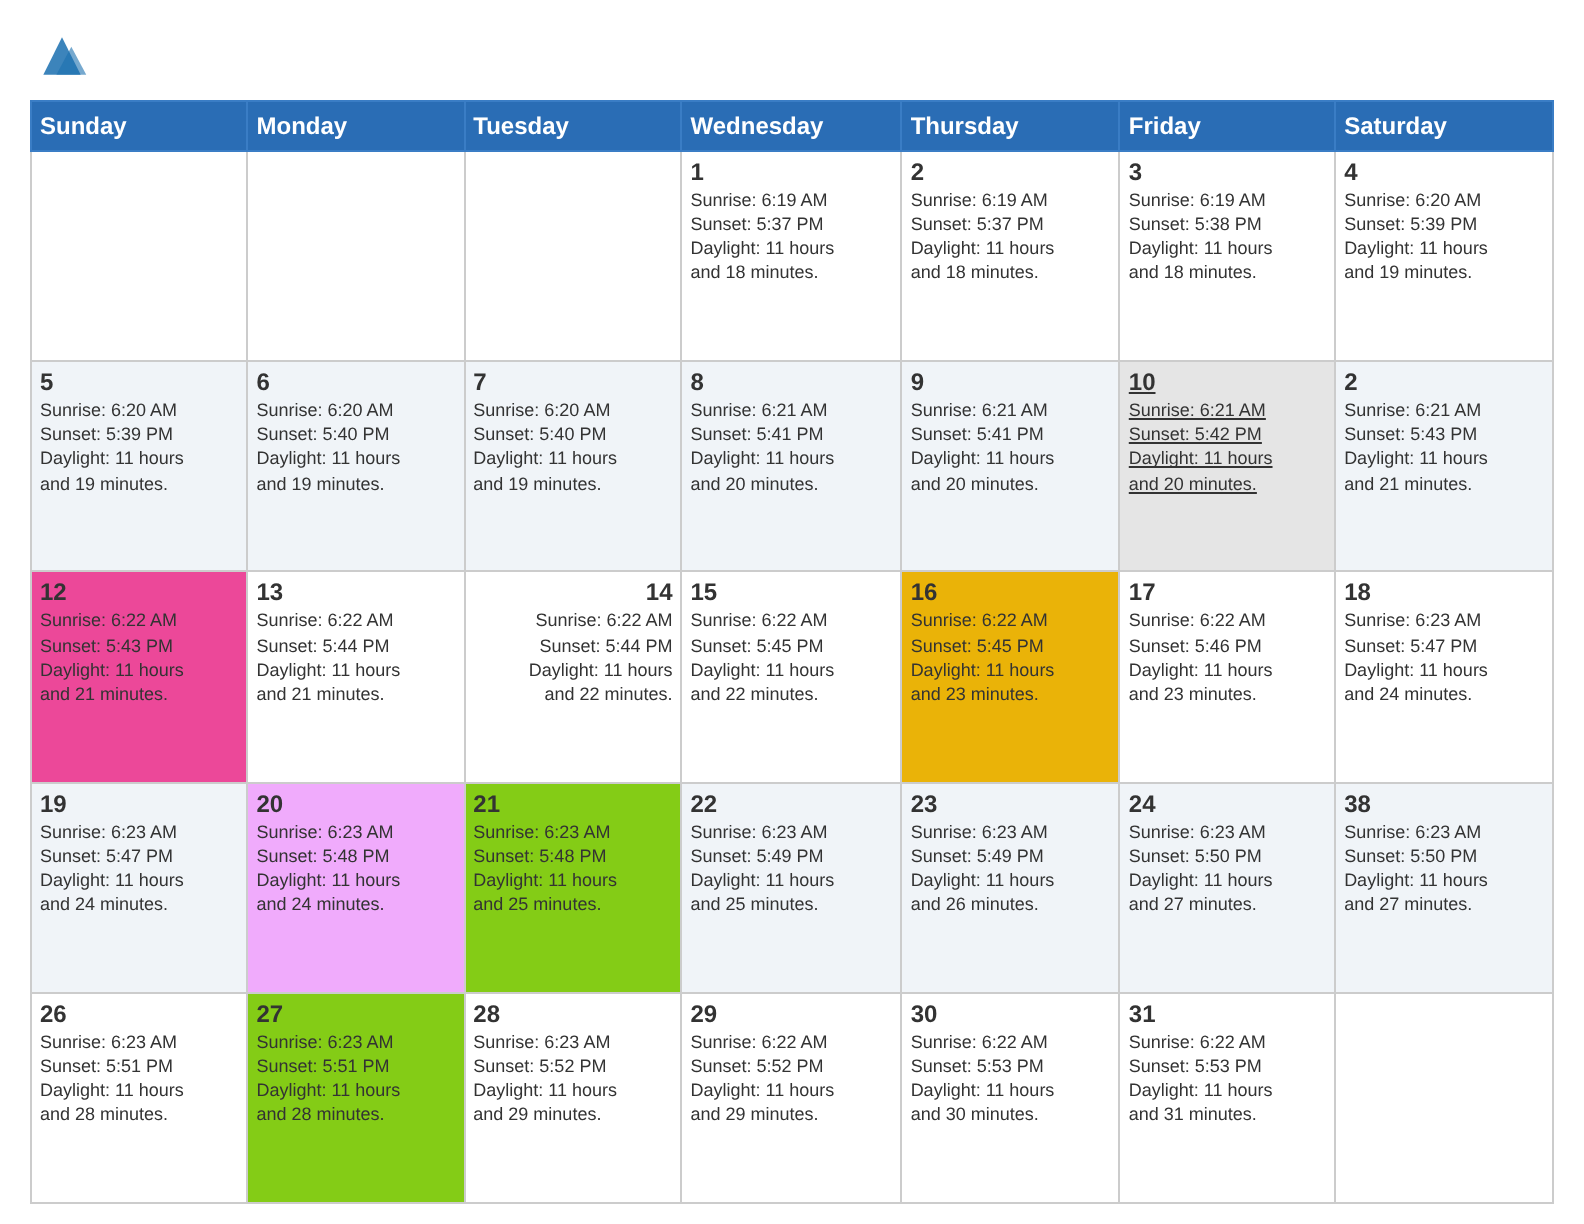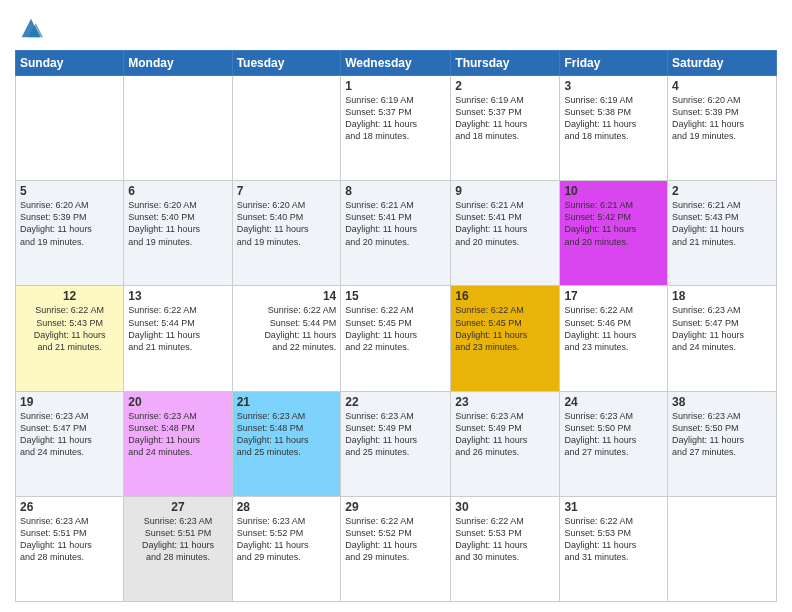--- a/index.html
+++ b/index.html
@@ -193,37 +193,37 @@
 Daylight: 11 hours
 and 20 minutes.</div>
           </td>
           <td style="background: rgb(240, 244, 248);">
             <span class="day-num">9</span>
             <div class="day-info" style="white-space: pre-line;">Sunrise: 6:21 AM
 Sunset: 5:41 PM
 Daylight: 11 hours
 and 20 minutes.</div>
           </td>
-          <td style="background: #d946ef;">
+          <td style="background: #e5e5e5; text-decoration: underline;">
             <span class="day-num">10</span>
             <div class="day-info" style="white-space: pre-line;">Sunrise: 6:21 AM
 Sunset: 5:42 PM
 Daylight: 11 hours
 and 20 minutes.</div>
           </td>
           <td style="background: rgb(240, 244, 248);">
             <span class="day-num">2</span>
             <div class="day-info" style="white-space: pre-line;">Sunrise: 6:21 AM
 Sunset: 5:43 PM
 Daylight: 11 hours
 and 21 minutes.</div>
           </td>
         </tr>
         <tr>
-          <td style="background: #fef9c3; text-align: center;">
+          <td style="background: #ec4899;">
             <span class="day-num">12</span>
             <div class="day-info" style="white-space: pre-line;">Sunrise: 6:22 AM
 Sunset: 5:43 PM
 Daylight: 11 hours
 and 21 minutes.</div>
           </td>
           <td style="background: rgb(255, 255, 255);">
             <span class="day-num">13</span>
             <div class="day-info" style="white-space: pre-line;">Sunrise: 6:22 AM
 Sunset: 5:44 PM
@@ -274,21 +274,21 @@
 Daylight: 11 hours
 and 24 minutes.</div>
           </td>
           <td style="background: #f0abfc;">
             <span class="day-num">20</span>
             <div class="day-info" style="white-space: pre-line;">Sunrise: 6:23 AM
 Sunset: 5:48 PM
 Daylight: 11 hours
 and 24 minutes.</div>
           </td>
-          <td style="background: #7dd3fc;">
+          <td style="background: #84cc16;">
             <span class="day-num">21</span>
             <div class="day-info" style="white-space: pre-line;">Sunrise: 6:23 AM
 Sunset: 5:48 PM
 Daylight: 11 hours
 and 25 minutes.</div>
           </td>
           <td style="background: rgb(240, 244, 248);">
             <span class="day-num">22</span>
             <div class="day-info" style="white-space: pre-line;">Sunrise: 6:23 AM
 Sunset: 5:49 PM
@@ -318,21 +318,21 @@
           </td>
         </tr>
         <tr>
           <td style="background: rgb(255, 255, 255);">
             <span class="day-num">26</span>
             <div class="day-info" style="white-space: pre-line;">Sunrise: 6:23 AM
 Sunset: 5:51 PM
 Daylight: 11 hours
 and 28 minutes.</div>
           </td>
-          <td style="background: #e5e5e5; text-align: center;">
+          <td style="background: #84cc16;">
             <span class="day-num">27</span>
             <div class="day-info" style="white-space: pre-line;">Sunrise: 6:23 AM
 Sunset: 5:51 PM
 Daylight: 11 hours
 and 28 minutes.</div>
           </td>
           <td style="background: rgb(255, 255, 255);">
             <span class="day-num">28</span>
             <div class="day-info" style="white-space: pre-line;">Sunrise: 6:23 AM
 Sunset: 5:52 PM

